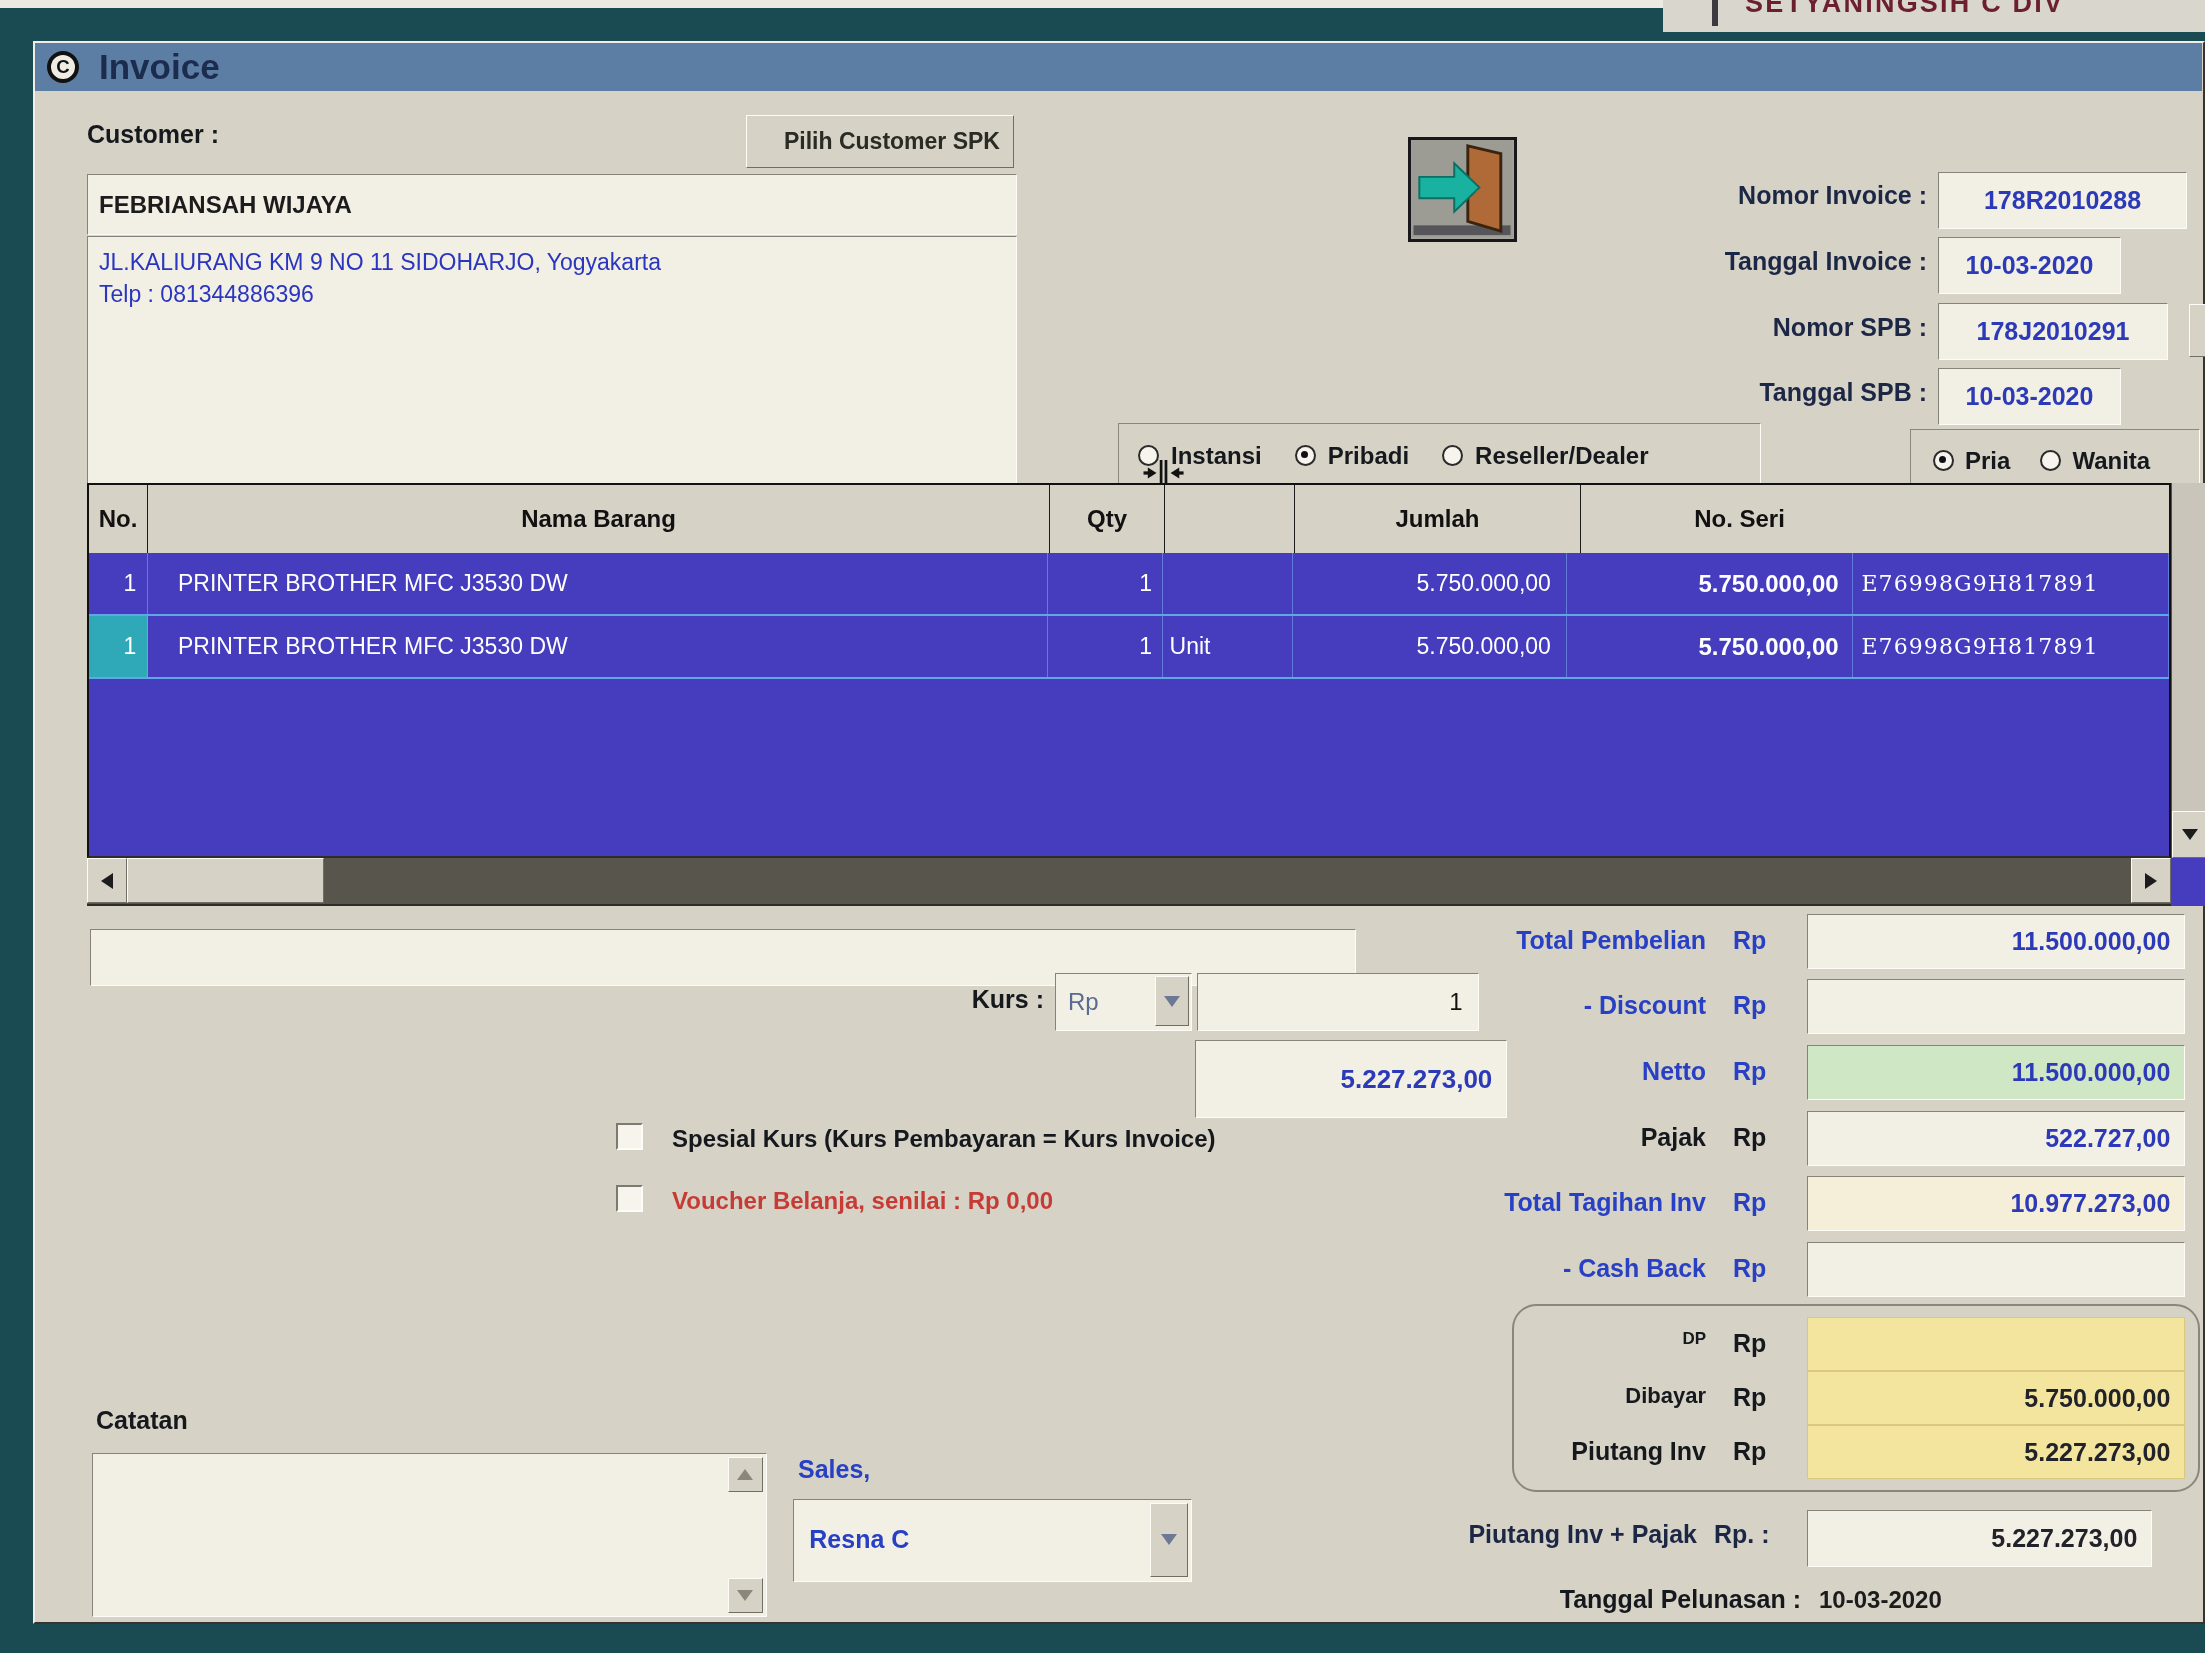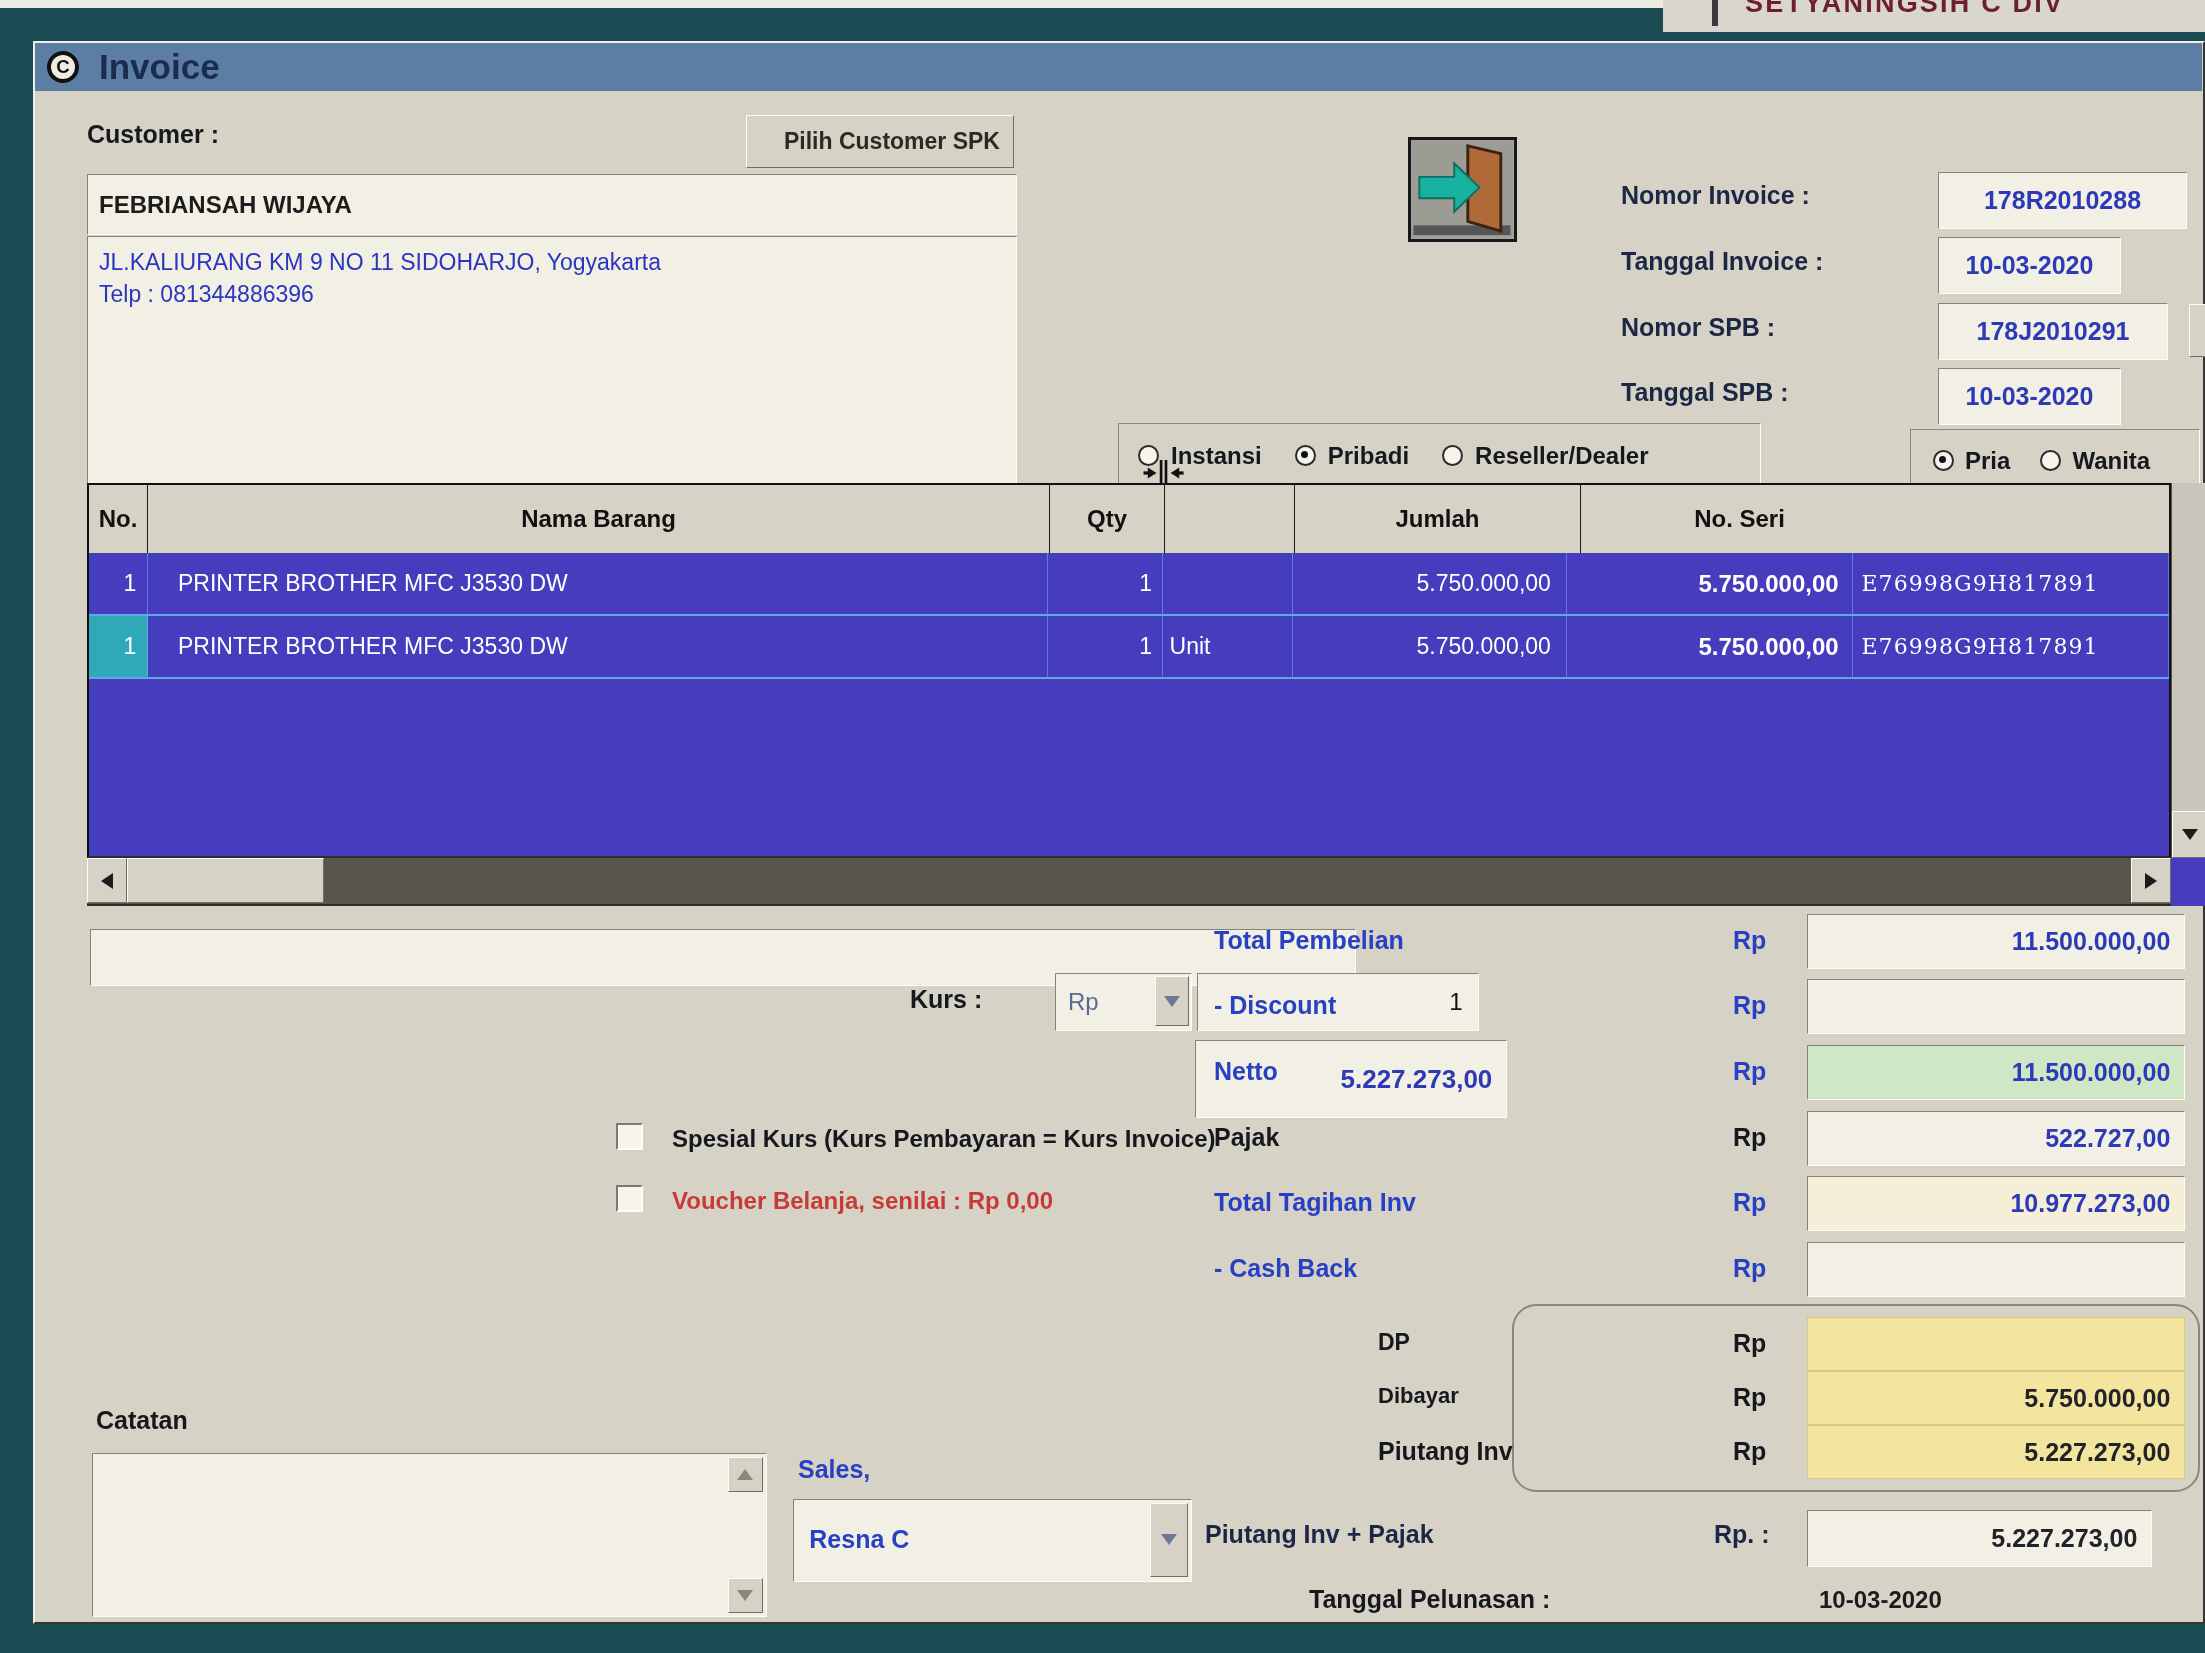--- a/index.html
+++ b/index.html
@@ -24,21 +24,21 @@
   #title-text{margin-left:20px;font-size:35px;font-weight:bold;color:#1b2c4e;}
 
   
   .sunken{background:#f2efe5;border:1.6px solid;border-color:#86847a #fdfcf7 #fdfcf7 #86847a;box-sizing:border-box;}
   .raised{background:#d6d2c6;border:1.6px solid;border-color:#fdfcf7 #6f6d64 #6f6d64 #fdfcf7;box-sizing:border-box;}
   .groove{border:1.6px solid;border-color:#8a887c #fdfcf7 #fdfcf7 #8a887c;box-sizing:border-box;}
   .lbl{font-weight:bold;color:#15181c;white-space:nowrap;}
   .bluetxt{color:#2840c4;}
   .navytxt{color:#1c2746;}
   .redtxt{color:#c63b35;}
-  .rt{}
+  .rt{text-align:right;}
   .ct{text-align:center;padding-left:24px;}
 
   
   .radio{display:inline-block;width:21px;height:21px;border-radius:50%;background:#f6f4ec;border:2.7px solid #2a2a2a;box-sizing:border-box;position:relative;vertical-align:middle;}
   .radio .dot{display:none;position:absolute;left:3.8px;top:3.8px;width:7.7px;height:7.7px;border-radius:50%;background:#101018;}
   .radio.on .dot{display:block;}
   .cb{width:27px;height:27px;background:#f6f4ec;border:2.2px solid;border-color:#7b7970 #fdfcf7 #fdfcf7 #7b7970;box-sizing:border-box;}
 
   
   .tri-up{width:0;height:0;border-left:8.2px solid transparent;border-right:8.2px solid transparent;border-bottom:11px solid #6d7894;}
@@ -236,21 +236,21 @@
   <div class="abs lbl bluetxt rt" style="left:1179px;top:1145px;width:492px;font-size:25px;">Total Tagihan Inv</div>
   <div class="abs lbl bluetxt" style="left:1698px;top:1145px;font-size:25px;">Rp</div>
   <div class="abs sunken fieldtxt valblue" style="left:1772px;top:1133px;width:378px;height:55px;justify-content:flex-end;padding-right:13.7px;background:#f5eed8;">10.977.273,00</div>
 
   <div class="abs lbl bluetxt rt" style="left:1179px;top:1211px;width:492px;font-size:25px;">- Cash Back</div>
   <div class="abs lbl bluetxt" style="left:1698px;top:1211px;font-size:25px;">Rp</div>
   <div class="abs sunken fieldtxt valblue" style="left:1772px;top:1199px;width:378px;height:55px;justify-content:flex-end;padding-right:13.7px;"></div>
 
   <div class="abs" style="left:1477px;top:1261px;width:684px;height:184px;border:2.7px solid #8a887c;border-radius:24.6px;"></div>
 
-  <div class="abs lbl rt" style="left:1343px;top:1286px;width:328px;font-size:23px;">DP</div>
+  <div class="abs lbl rt" style="left:1343px;top:1286px;width:328px;font-size:17px;">DP</div>
   <div class="abs lbl" style="left:1698px;top:1286px;font-size:25px;">Rp</div>
   <div class="abs fieldtxt valblue" style="left:1772px;top:1274px;width:378px;height:54px;justify-content:flex-end;padding-right:13.7px;background:#f3e59d;border:1.1px solid #d9c97e;box-sizing:border-box;"></div>
 
   <div class="abs lbl rt" style="left:1343px;top:1340px;width:328px;font-size:22px;">Dibayar</div>
   <div class="abs lbl" style="left:1698px;top:1340px;font-size:25px;">Rp</div>
   <div class="abs fieldtxt" style="left:1772px;top:1328px;width:378px;height:54px;justify-content:flex-end;padding-right:13.7px;background:#f3e59d;border:1.1px solid #d9c97e;box-sizing:border-box;color:#22232a;">5.750.000,00</div>
 
   <div class="abs lbl rt" style="left:1343px;top:1394px;width:328px;font-size:25px;">Piutang Inv</div>
   <div class="abs lbl" style="left:1698px;top:1394px;font-size:25px;">Rp</div>
   <div class="abs fieldtxt" style="left:1772px;top:1382px;width:378px;height:54px;justify-content:flex-end;padding-right:13.7px;background:#f3e59d;border:1.1px solid #d9c97e;box-sizing:border-box;color:#22232a;">5.227.273,00</div>

